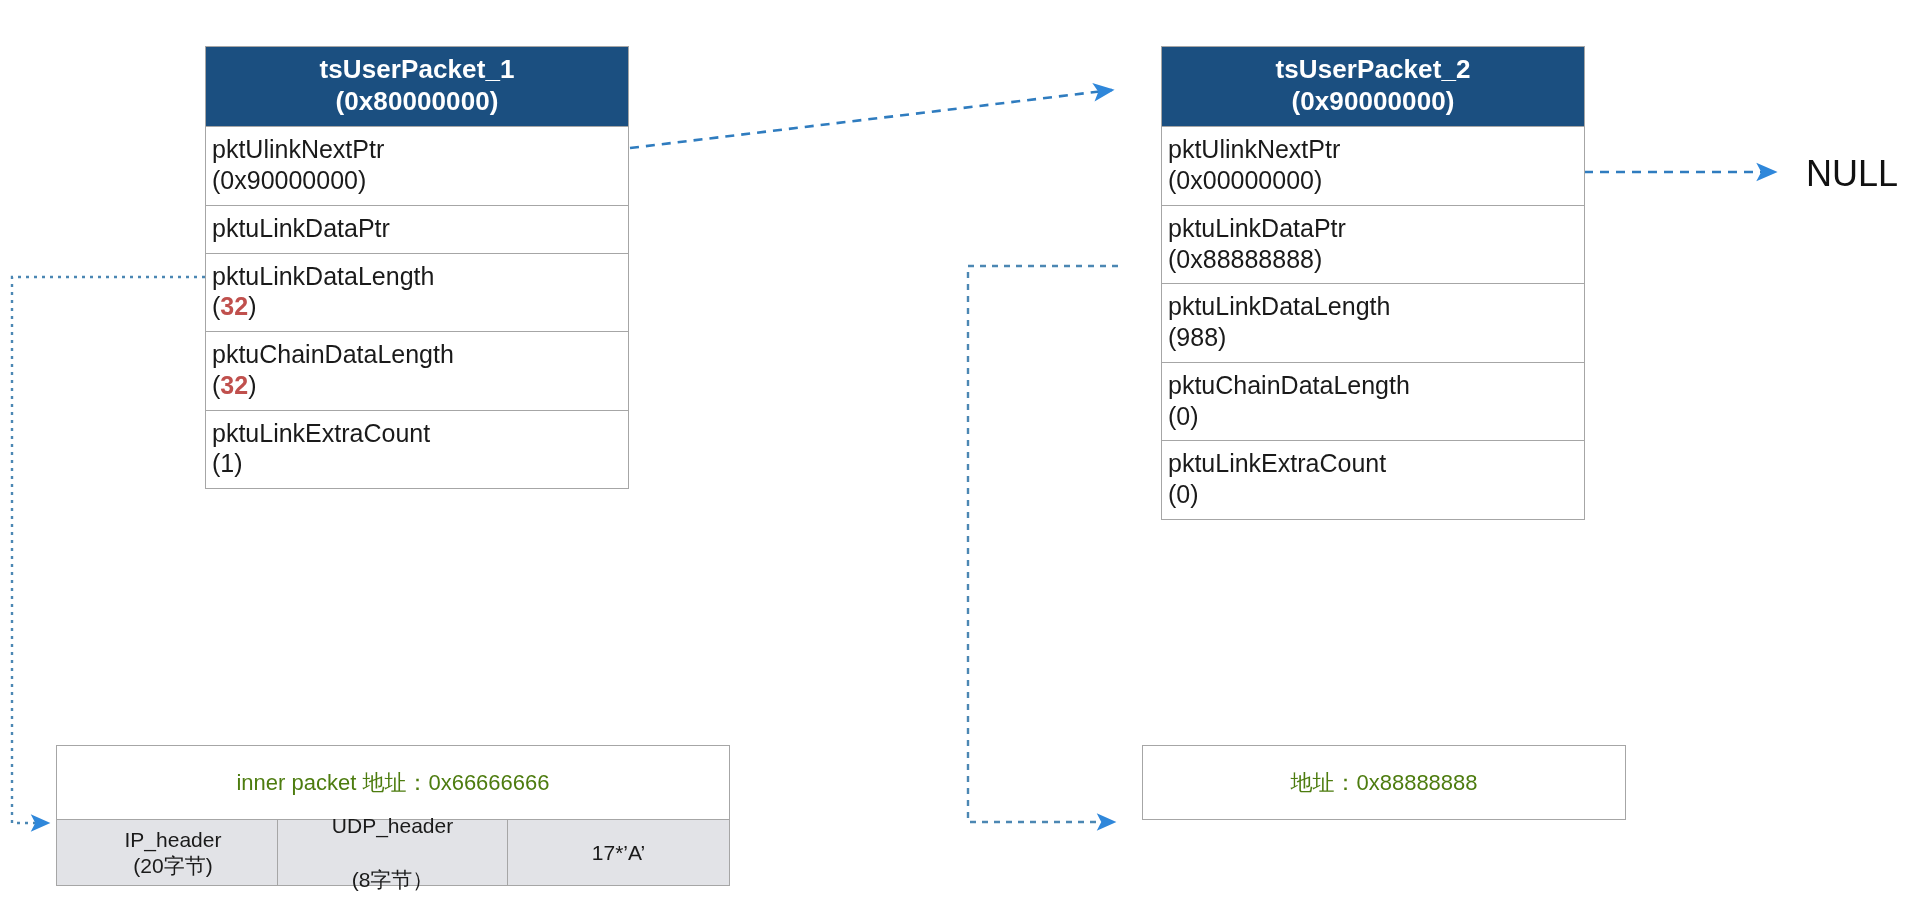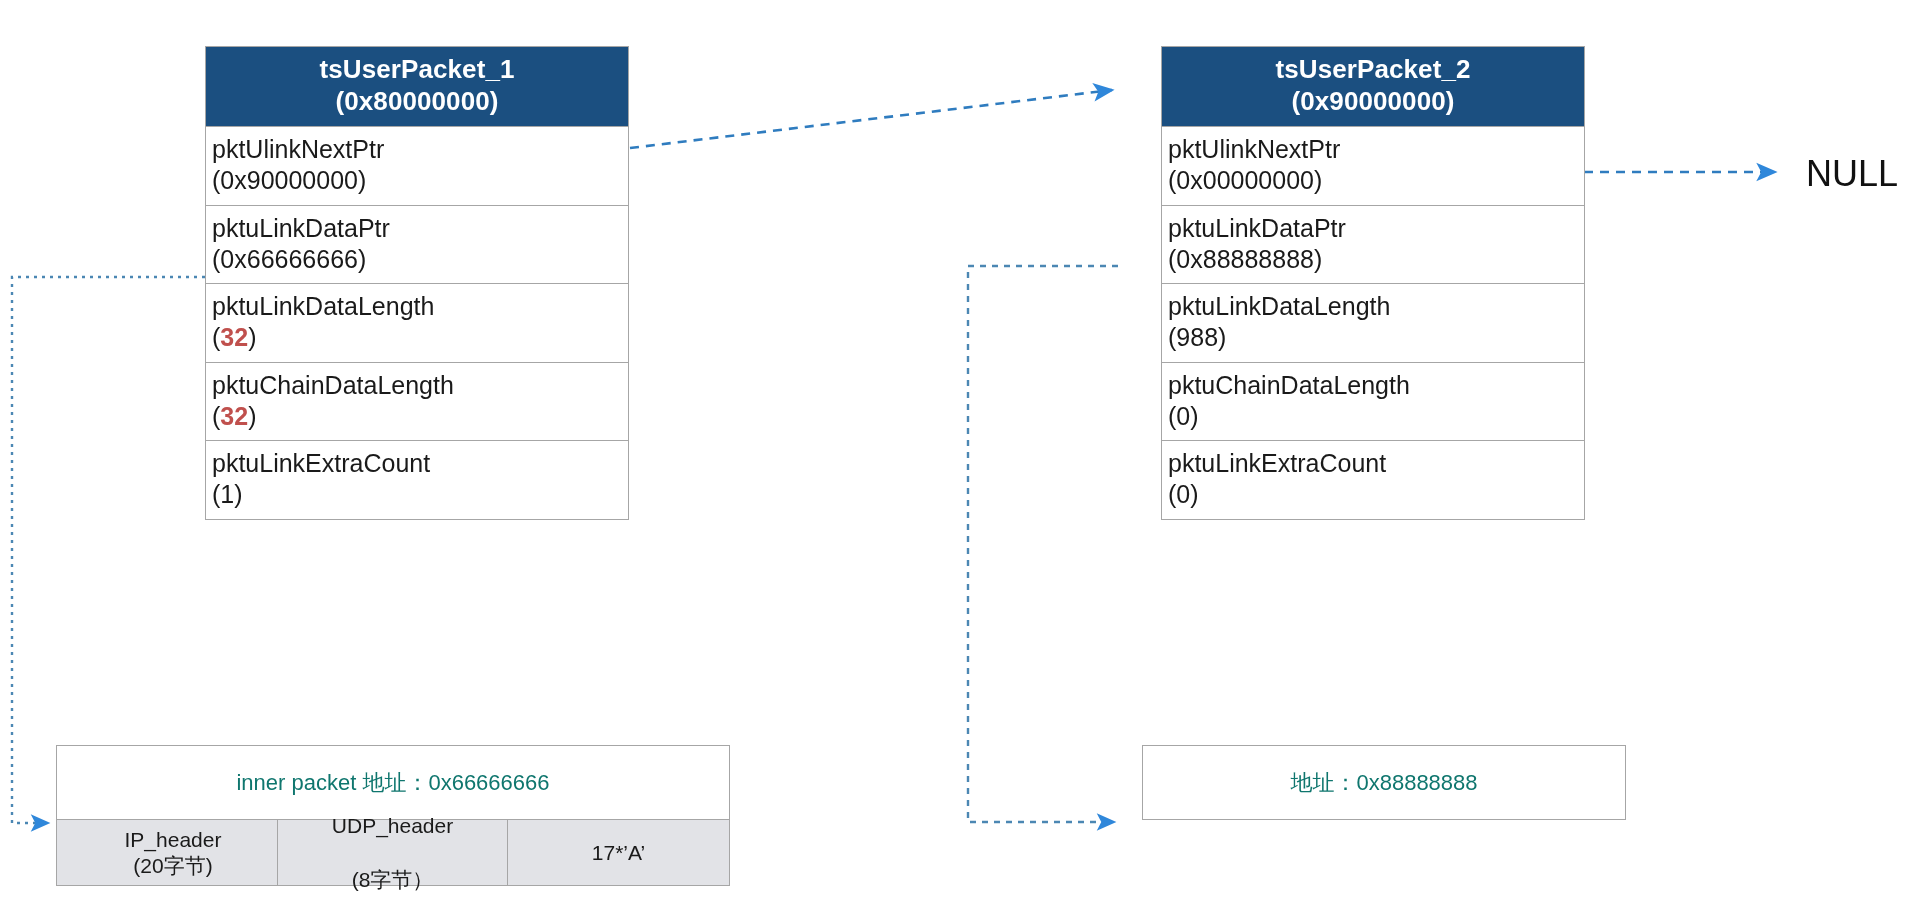--- a/index.html
+++ b/index.html
@@ -64,21 +64,21 @@
     border: 1px solid #a6a6a6;
     background: #ffffff;
   }
   .membox-title {
     box-sizing: border-box;
     height: 73px;
     display: flex;
     align-items: center;
     justify-content: center;
     font-size: 22px;
-    color: #0f766e;
+    color: #4d7c0f;
     background: #ffffff;
     text-align: center;
   }
   .membox-body {
     box-sizing: border-box;
     display: flex;
     border-top: 1px solid #a6a6a6;
     background: #e2e3e7;
     height: 66px;
   }
@@ -131,21 +131,20 @@
       <div>(0x80000000)</div>
     </div>
 
     <div class="struct-row">
       <div>pktUlinkNextPtr</div>
       <div>(0x90000000)</div>
     </div>
 
     <div class="struct-row">
       <div>pktuLinkDataPtr</div>
-      <div>(0x66666666)</div>
     </div>
 
     <div class="struct-row">
       <div>pktuLinkDataLength</div>
       <div>(<span class="val-red">32</span>)</div>
     </div>
 
     <div class="struct-row">
       <div>pktuChainDataLength</div>
       <div>(<span class="val-red">32</span>)</div>

